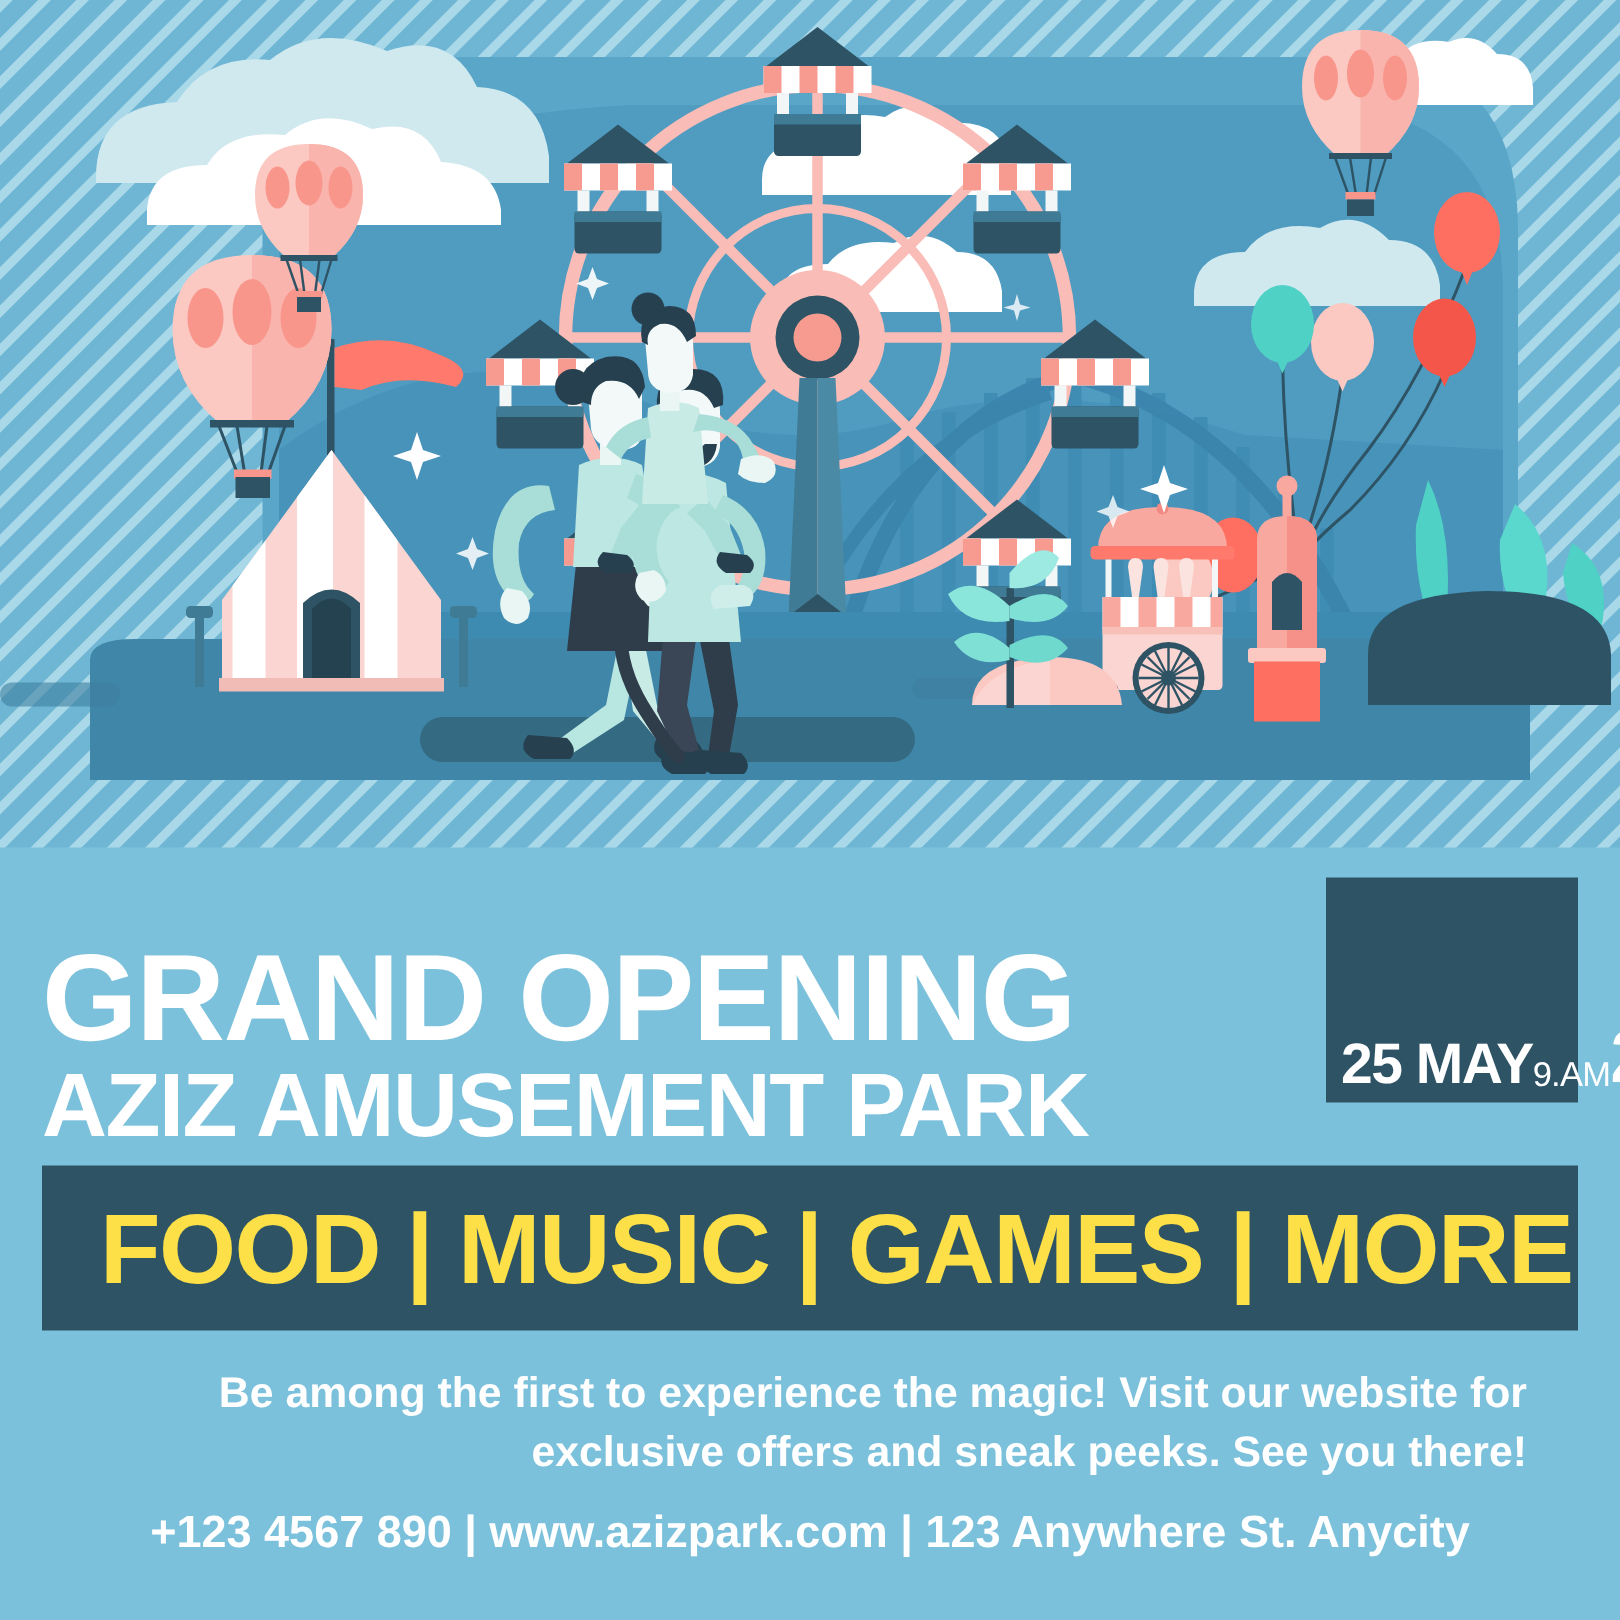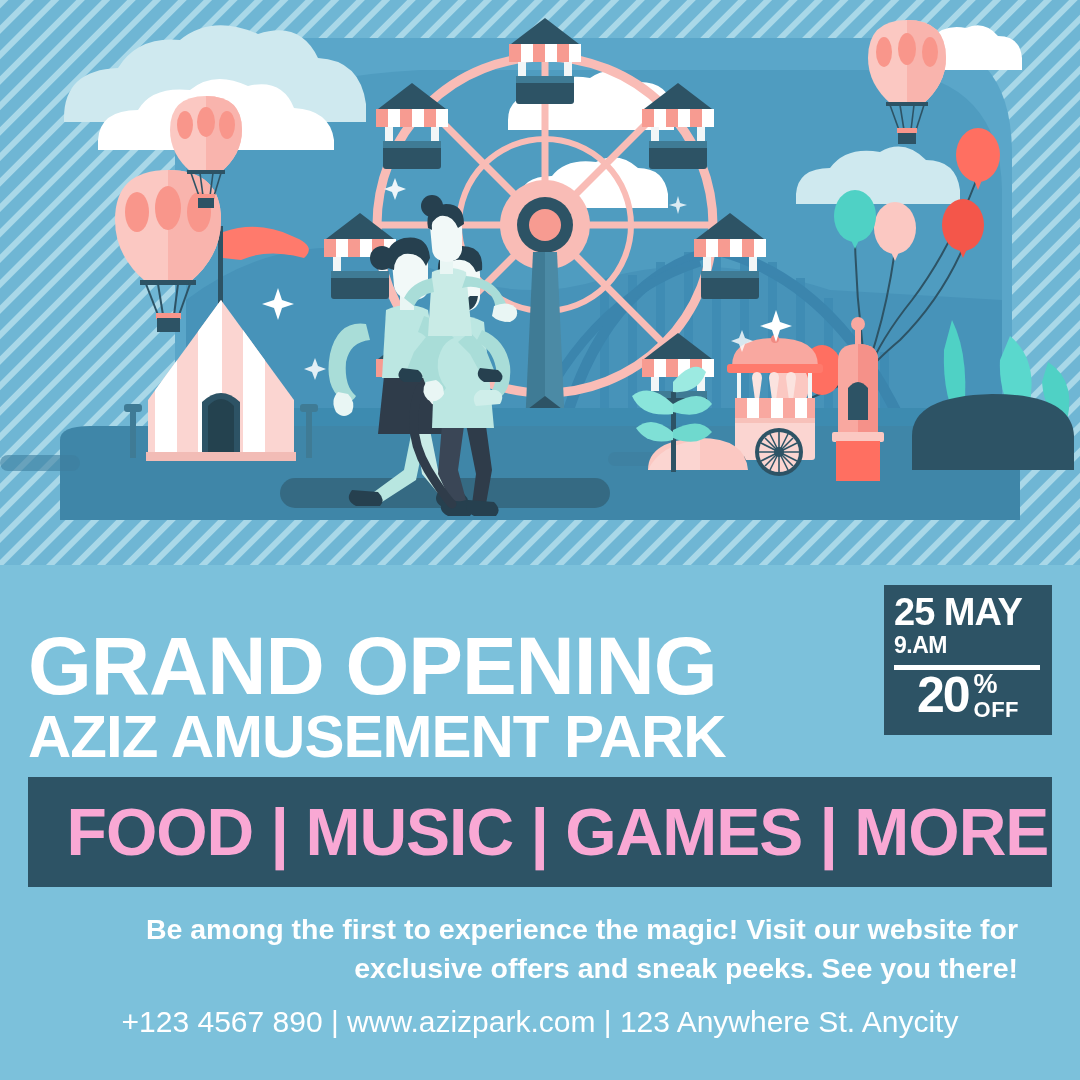--- a/index.html
+++ b/index.html
@@ -69,33 +69,33 @@
   #badge {
     position: absolute;
     left: 884px;
     top: 20px;
     width: 168px;
     height: 150px;
     background: #2d5365;
     color: #ffffff;
     padding: 8px 10px 6px 10px;
     display: flex;
-    flex-direction: column;
-    align-items: flex-start;
+    flex-direction: row;
+    align-items: flex-end;
   }
   #badge-date {
     font-size: 38px;
     font-weight: bold;
     line-height: 1;
     letter-spacing: -1px;
     white-space: nowrap;
   }
   #badge-time {
     font-size: 23px;
-    font-weight: bold;
+    font-weight: normal;
     line-height: 1.1;
     margin-top: 2px;
     letter-spacing: -0.5px;
   }
   #badge-divider {
     width: 146px;
     height: 5px;
     background: #ffffff;
     margin: 7px 0 2px 0;
   }
@@ -137,21 +137,21 @@
     left: 28px;
     top: 212px;
     width: 1024px;
     height: 110px;
     background: #2d5365;
     display: flex;
     align-items: center;
     justify-content: center;
   }
   #features-text {
-    color: #f9a8d4;
+    color: #fde047;
     font-family: "Liberation Sans Narrow", "Liberation Sans", sans-serif;
     font-weight: bold;
     font-size: 66px;
     letter-spacing: -1px;
     white-space: nowrap;
     line-height: 1;
     margin-left: 35px;
   }
 
   
@@ -171,21 +171,21 @@
 
   
   #contact-line {
     position: absolute;
     left: 40px;
     top: 440px;
     width: 1000px;
     text-align: center;
     color: #ffffff;
     font-family: "Liberation Sans Narrow", "Liberation Sans", sans-serif;
-    font-weight: normal;
+    font-weight: bold;
     font-size: 30px;
     letter-spacing: 0px;
     white-space: nowrap;
   }
 </style>
 </head>
 <body>
 
 <div id="poster">
 

